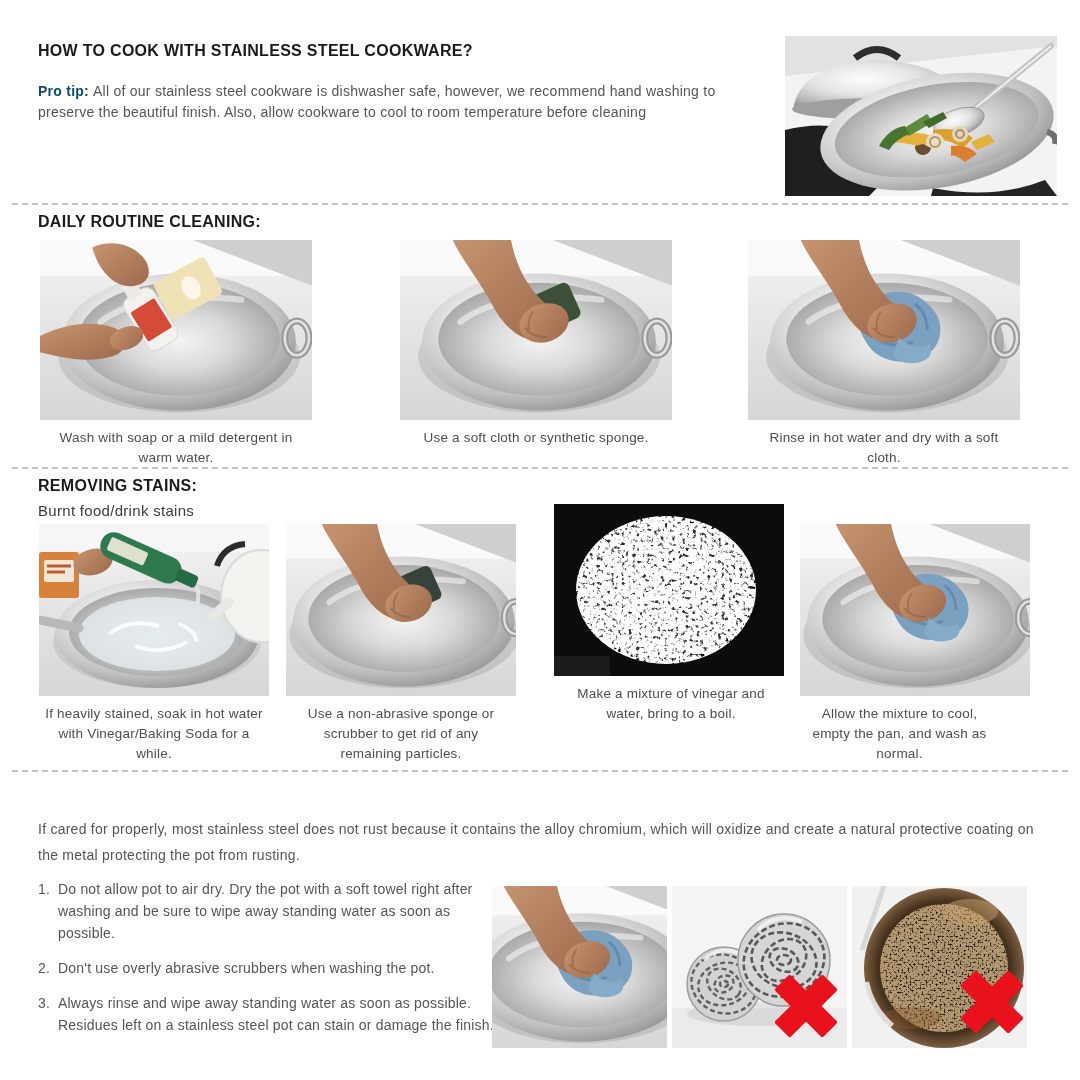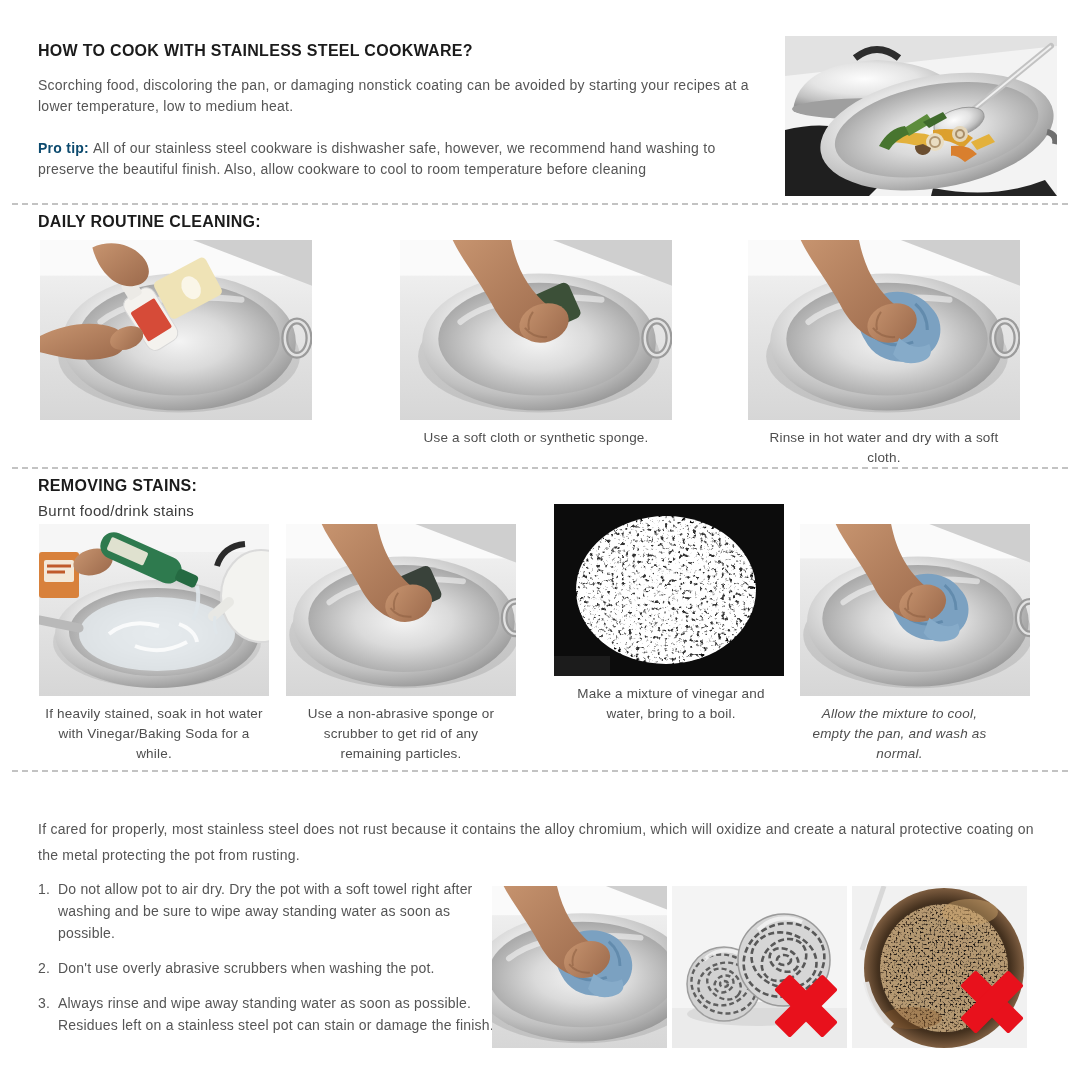--- a/index.html
+++ b/index.html
@@ -89,21 +89,20 @@
       <rect x="-34" y="-11" width="68" height="22" rx="2" transform="rotate(45)" fill="#e8111c"></rect>
       <rect x="-34" y="-11" width="68" height="22" rx="2" transform="rotate(-45)" fill="#e8111c"></rect>
     </g>
   </defs>
 </svg>
 
 <div class="page">
 
   <div class="abs" style="left:38px;top:42px;width:712px;">
     <h1>HOW TO COOK WITH STAINLESS STEEL COOKWARE?</h1>
-    <p class="body-text" style="margin-top:15px;">Scorching food, discoloring the pan, or damaging nonstick coating can be avoided by starting your recipes at a lower temperature, low to medium heat.</p>
     <p class="body-text" style="margin-top:21px;"><b>Pro tip:</b><span>All of our stainless steel cookware is dishwasher safe, however, we recommend hand washing to preserve the beautiful finish. Also, allow cookware to cool to room temperature before cleaning</span></p>
   </div>
 
   <figure class="abs" style="left:785px;top:36px;">
     <svg width="272" height="160" viewBox="0 0 272 160">
       <rect width="272" height="160" fill="#f3f3f3"></rect>
       <polygon points="0,0 272,0 272,10 0,40" fill="#e2e2e2"></polygon>
       <g>
         <path d="M8,74 Q14,28 92,24 Q172,28 178,72 Z" fill="url(#gSteel)"></path>
         <path d="M70,22 q22,-17 44,0" stroke="#2d2d2d" stroke-width="7" fill="none"></path>
@@ -149,20 +148,21 @@
         <rect x="95" y="64" width="28" height="34" rx="2" fill="#d64b38"></rect>
         <rect x="101" y="36" width="15" height="18" rx="3" fill="#eceae6"></rect>
       </g>
       <ellipse cx="86" cy="98" rx="17" ry="11" fill="url(#gSkin)" transform="rotate(-20 86 98)"></ellipse>
       <g transform="rotate(-28 150 48)">
         <rect x="118" y="26" width="58" height="42" rx="5" fill="#efe3b6"></rect>
         <ellipse cx="150" cy="48" rx="9" ry="12" fill="#faf6e8"></ellipse>
       </g>
       <path d="M52,8 C70,0 92,4 104,20 C112,32 108,44 94,46 C76,50 58,32 52,8 Z" fill="url(#gSkin)"></path>
     </svg>
+    <figcaption class="cap">Wash with soap or a mild detergent in warm water.</figcaption>
   </figure>
 
   <figure class="abs" style="left:400px;top:240px;width:272px;">
     <svg width="272" height="180" viewBox="0 0 270 180" preserveAspectRatio="xMidYMid slice">
       <use href="#sym-pan"></use>
       <rect x="130" y="50" width="46" height="38" rx="6" fill="#3c5038" transform="rotate(-24 150 70)"></rect>
       <use href="#sym-arm"></use>
     </svg>
     <figcaption class="cap">Use a soft cloth or synthetic sponge.</figcaption>
   </figure>
@@ -224,21 +224,21 @@
     <svg width="230" height="172" viewBox="0 0 230 172">
       <rect width="230" height="172" fill="#0c0c0c"></rect>
       <ellipse cx="112" cy="86" rx="86" ry="70" fill="#8a8a8a" opacity="0.3"></ellipse>
       <ellipse cx="112" cy="86" rx="90" ry="74" fill="#ffffff" filter="url(#fBoil)"></ellipse>
       <ellipse cx="110" cy="82" rx="50" ry="42" fill="#ffffff" opacity="0.55" filter="url(#fBoil)"></ellipse>
       <rect x="0" y="152" width="56" height="20" fill="#1c1c1c"></rect>
     </svg>
     <figcaption class="cap">Make a mixture of vinegar and water, bring to a boil.</figcaption>
   </figure>
 
-  <figure class="abs" style="left:800px;top:524px;width:199px;font-style:italic;">
+  <figure class="abs" style="left:800px;top:524px;width:199px;">
     <svg width="230" height="172" viewBox="0 0 270 180" preserveAspectRatio="xMidYMid slice">
       <use href="#sym-pan"></use>
       <use href="#sym-cloth"></use>
       <use href="#sym-arm"></use>
       <path d="M150,98 q16,14 30,6 q6,14 -10,18 q-18,4 -26,-8" fill="#86abc9"></path>
     </svg>
     <figcaption class="cap">Allow the mixture to cool, empty the pan, and wash as normal.</figcaption>
   </figure>
 
   <div class="abs divider" style="top:770px;"></div>

